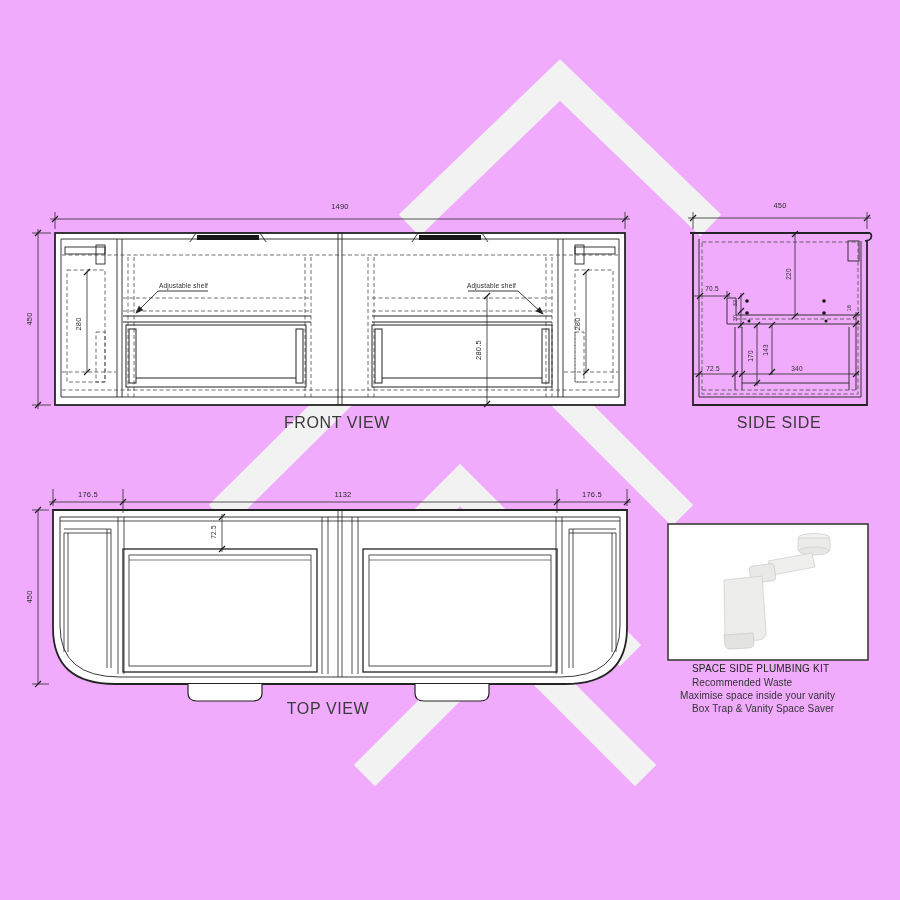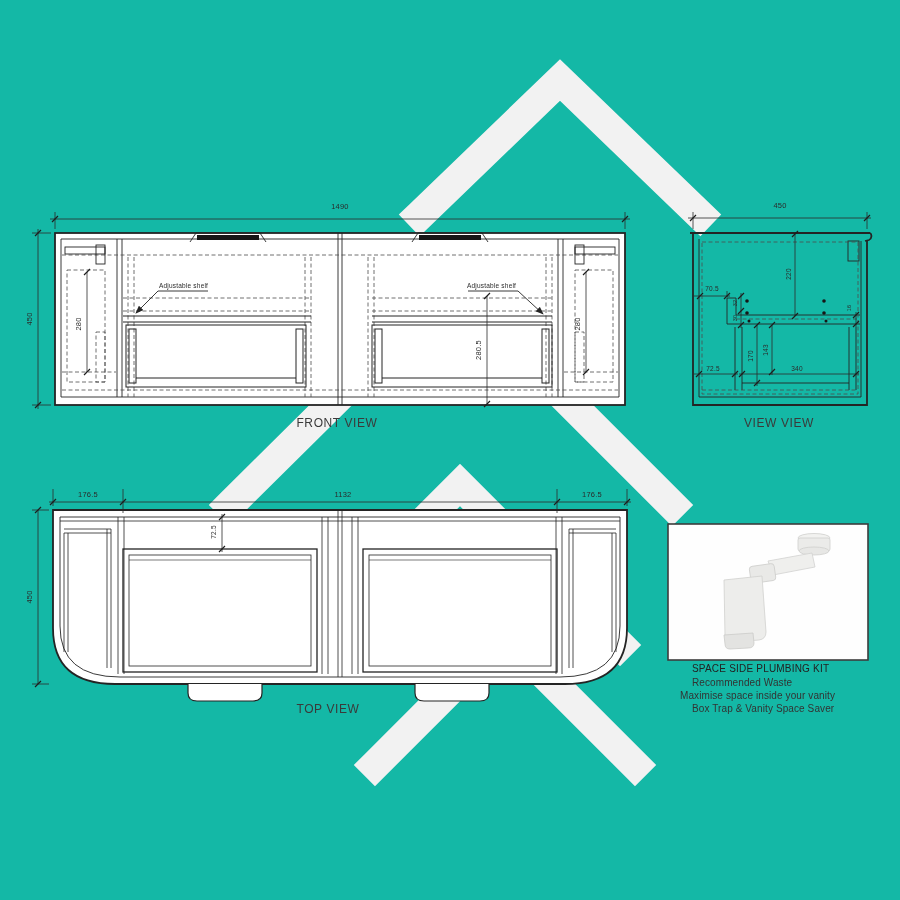--- a/index.html
+++ b/index.html
@@ -1,22 +1,22 @@
 <!DOCTYPE html>
 <html><head>
 <meta charset="utf-8">
 <style>
   html,body{margin:0;padding:0;background:#ffffff;}
-  #canvas{position:relative;width:900px;height:900px;background:#14b8a6;overflow:hidden;
+  #canvas{position:relative;width:900px;height:900px;background:#f0abfc;overflow:hidden;
           font-family:"Liberation Sans",sans-serif;}
   svg{position:absolute;left:0;top:0;}
   .lbl{position:absolute;color:#2b2b2b;white-space:nowrap;line-height:1;
        transform:translate(-50%,-50%);font-size:7.5px;letter-spacing:0.2px;}
   .rot{transform:translate(-50%,-50%) rotate(-90deg);}
-  .title{font-size:12px;color:#3a3a3a;letter-spacing:0.6px;}
+  .title{font-size:16px;color:#3a3a3a;letter-spacing:0.6px;}
   .note{font-size:6.5px;transform:none;}
   .kit-title{font-size:10px;color:#222;transform:none;letter-spacing:0.2px;}
   .kit-line{font-size:10px;color:#333;transform:none;letter-spacing:0.1px;}
   .tiny{font-size:5.5px;}
   .small{font-size:6.5px;}
 </style>
 </head>
 <body>
 
 <div id="canvas">
@@ -205,21 +205,21 @@
 <div class="lbl" style="left:780px;top:206px">450</div>
 <div class="lbl small" style="left:712px;top:289px">70.5</div>
 <div class="lbl rot small" style="left:789px;top:274px">220</div>
 <div class="lbl rot tiny" style="left:736px;top:303px">32</div>
 <div class="lbl rot tiny" style="left:736px;top:318px">30</div>
 <div class="lbl rot tiny" style="left:850px;top:308px">16</div>
 <div class="lbl rot small" style="left:751px;top:356px">170</div>
 <div class="lbl rot small" style="left:766px;top:350px">143</div>
 <div class="lbl small" style="left:797px;top:369px">340</div>
 <div class="lbl small" style="left:713px;top:369px">72.5</div>
-<div class="lbl title" style="left:779px;top:423px">VIEW VIEW</div>
+<div class="lbl title" style="left:779px;top:423px">SIDE SIDE</div>
 
 <div class="lbl" style="left:88px;top:495px">176.5</div>
 <div class="lbl" style="left:343px;top:495px">1132</div>
 <div class="lbl" style="left:592px;top:495px">176.5</div>
 <div class="lbl rot" style="left:30px;top:597px">450</div>
 <div class="lbl rot small" style="left:214px;top:532px">72.5</div>
 <div class="lbl title" style="left:328px;top:709px">TOP VIEW</div>
 
 <div class="lbl kit-title" style="left:692px;top:664px">SPACE SIDE PLUMBING KIT</div>
 <div class="lbl kit-line" style="left:692px;top:678px">Recommended Waste</div>

